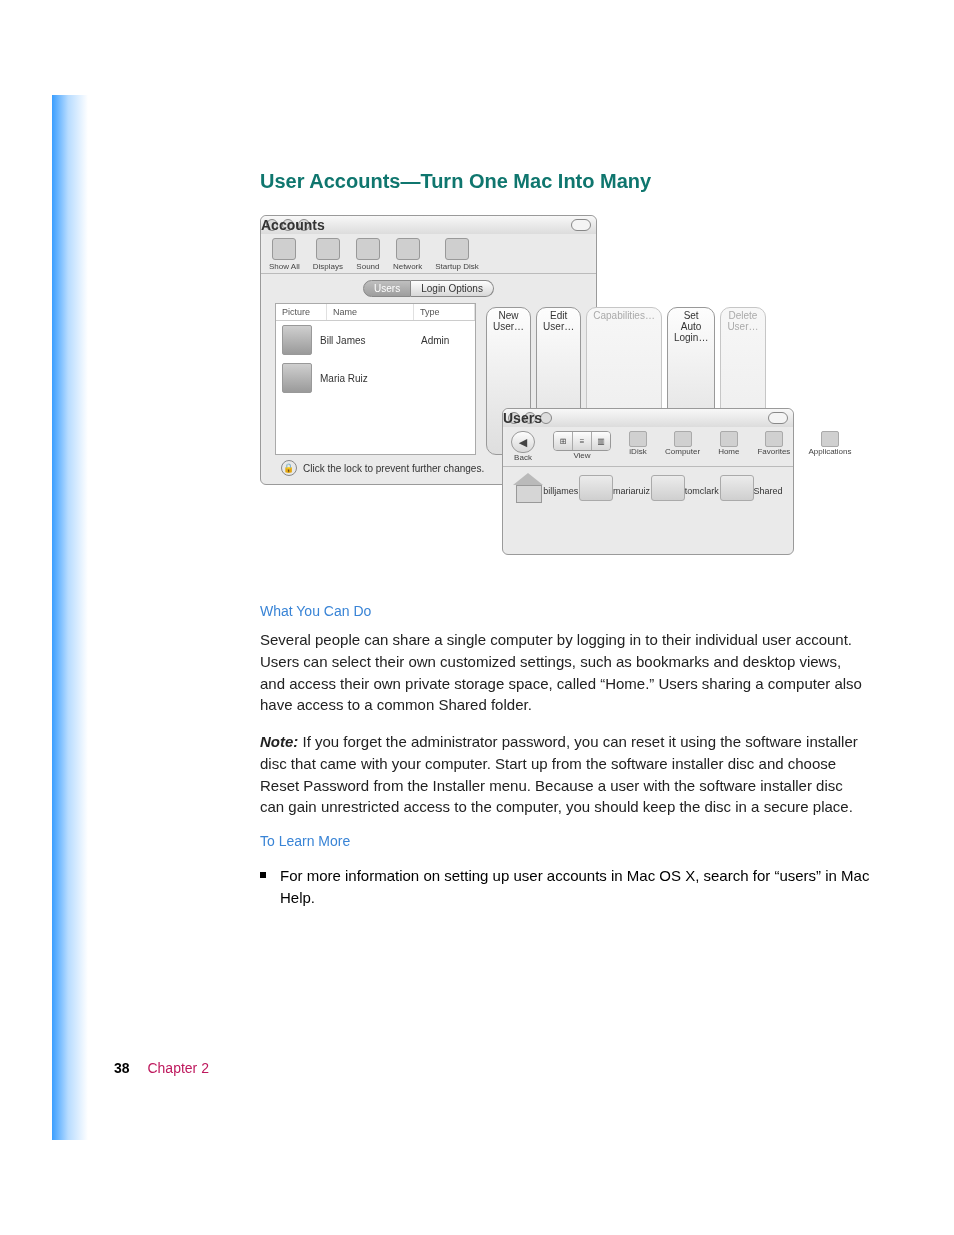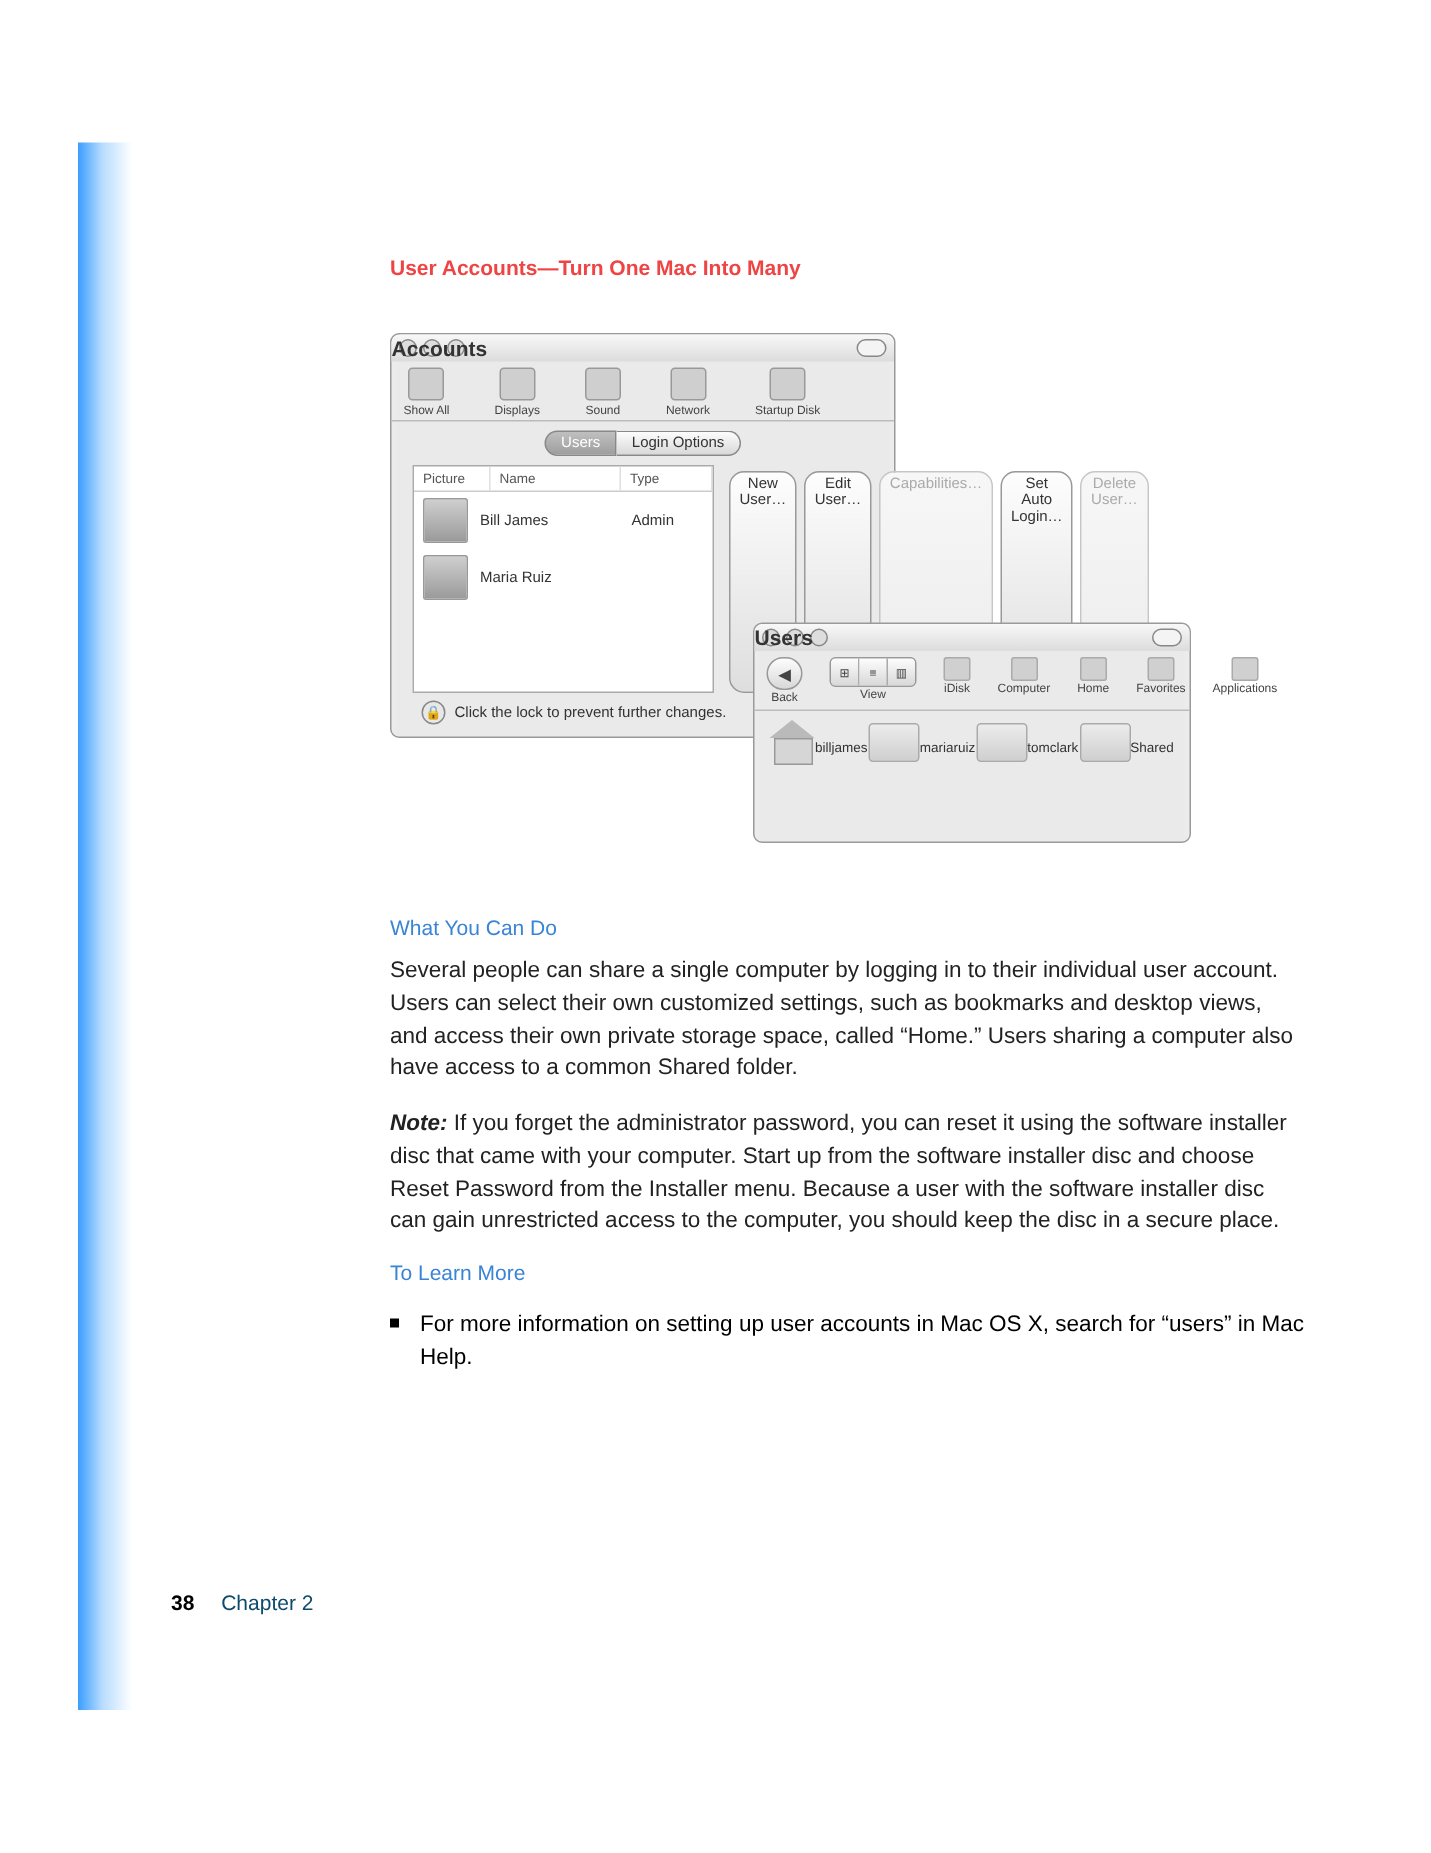--- a/index.html
+++ b/index.html
@@ -1,38 +1,38 @@
 <!DOCTYPE html>
 <html><head>
 <meta charset="utf-8">
 <style>
   body{margin:0;background:#fff;font-family:"Helvetica Neue",Helvetica,Arial,sans-serif;color:#000;width:954px}
   .page{position:relative;width:954px;height:1235px}
   .gradient-bar{position:absolute;left:52px;top:95px;width:36px;height:1045px;background:linear-gradient(to right,#3a9eff 0%,#b8dcff 45%,#fff 100%)}
   .content{position:absolute;left:260px;top:170px;width:610px}
-  h1.title{margin:0 0 36px 0;font-size:14px;font-weight:700;color:#ef4444}
+  h1.title{margin:0 0 22px 0;font-size:20px;font-weight:700;color:#0f766e}
   h2.sub{margin:0 0 10px 0;font-size:14px;font-weight:400;color:#3984d6}
   p{font-size:15px;line-height:1.45;margin:0 0 15px 0;color:#222}
   ul{margin:16px 0 0 0;padding:0;list-style:none}
   ul li{font-size:15px;line-height:1.45;position:relative;padding-left:20px}
   ul li:before{content:"";position:absolute;left:0;top:7px;width:6px;height:6px;background:#000}
   .pagefoot{position:absolute;left:114px;top:1060px;font-size:14px}
   .pagefoot .pn{font-weight:700}
-  .pagefoot .chap{color:#0c4a6e;margin-left:14px}
+  .pagefoot .chap{color:#be185d;margin-left:14px}
   .figwrap{position:relative;height:350px;margin-bottom:38px}
 
   
   .win{position:absolute;background:#eaeaea;border:1px solid #9a9a9a;border-radius:6px;font-size:10px;color:#333;box-shadow:inset 0 12px 12px -6px #fff}
   .accounts{left:0;top:0;width:335px;height:268px}
   .titlebar{height:18px;display:flex;align-items:center;padding:0 5px;background:linear-gradient(#f8f8f8,#dcdcdc);border-radius:6px 6px 0 0;position:relative}
   .tlights{display:flex;gap:4px}
   .tlight{width:10px;height:10px;border-radius:50%;border:1px solid #888;background:#ddd}
   .wintitle{position:absolute;left:0;right:0;text-align:left;font-weight:600;font-size:14px;color:#333}
   .pill{position:absolute;right:5px;top:3px;width:18px;height:10px;border:1px solid #888;border-radius:6px;background:#f4f4f4}
-  .toolbar{display:flex;gap:30px;padding:4px 8px 2px;border-bottom:1px solid #bbb}
+  .toolbar{display:flex;gap:13px;padding:4px 8px 2px;border-bottom:1px solid #bbb}
   .tbitem{display:flex;flex-direction:column;align-items:center;font-size:8px;color:#444}
   .tbic{width:22px;height:20px;background:#cfcfcf;border:1px solid #999;border-radius:3px;margin-bottom:2px}
   .tabs{display:flex;justify-content:center;gap:0;margin:6px 0}
   .tab{border:1px solid #888;background:linear-gradient(#fdfdfd,#d8d8d8);padding:2px 10px;font-size:10px}
   .tab:first-child{border-radius:10px 0 0 10px}
   .tab:last-child{border-radius:0 10px 10px 0;border-left:none}
   .tab.active{background:linear-gradient(#bfbfbf,#9e9e9e);color:#fff}
   .panelrow{display:flex;padding:0 14px;gap:10px}
   .userlist{flex:1;background:#fff;border:1px solid #aaa;height:150px;overflow:hidden}
   .ulhead{display:flex;font-size:9px;color:#555;border-bottom:1px solid #ccc}

